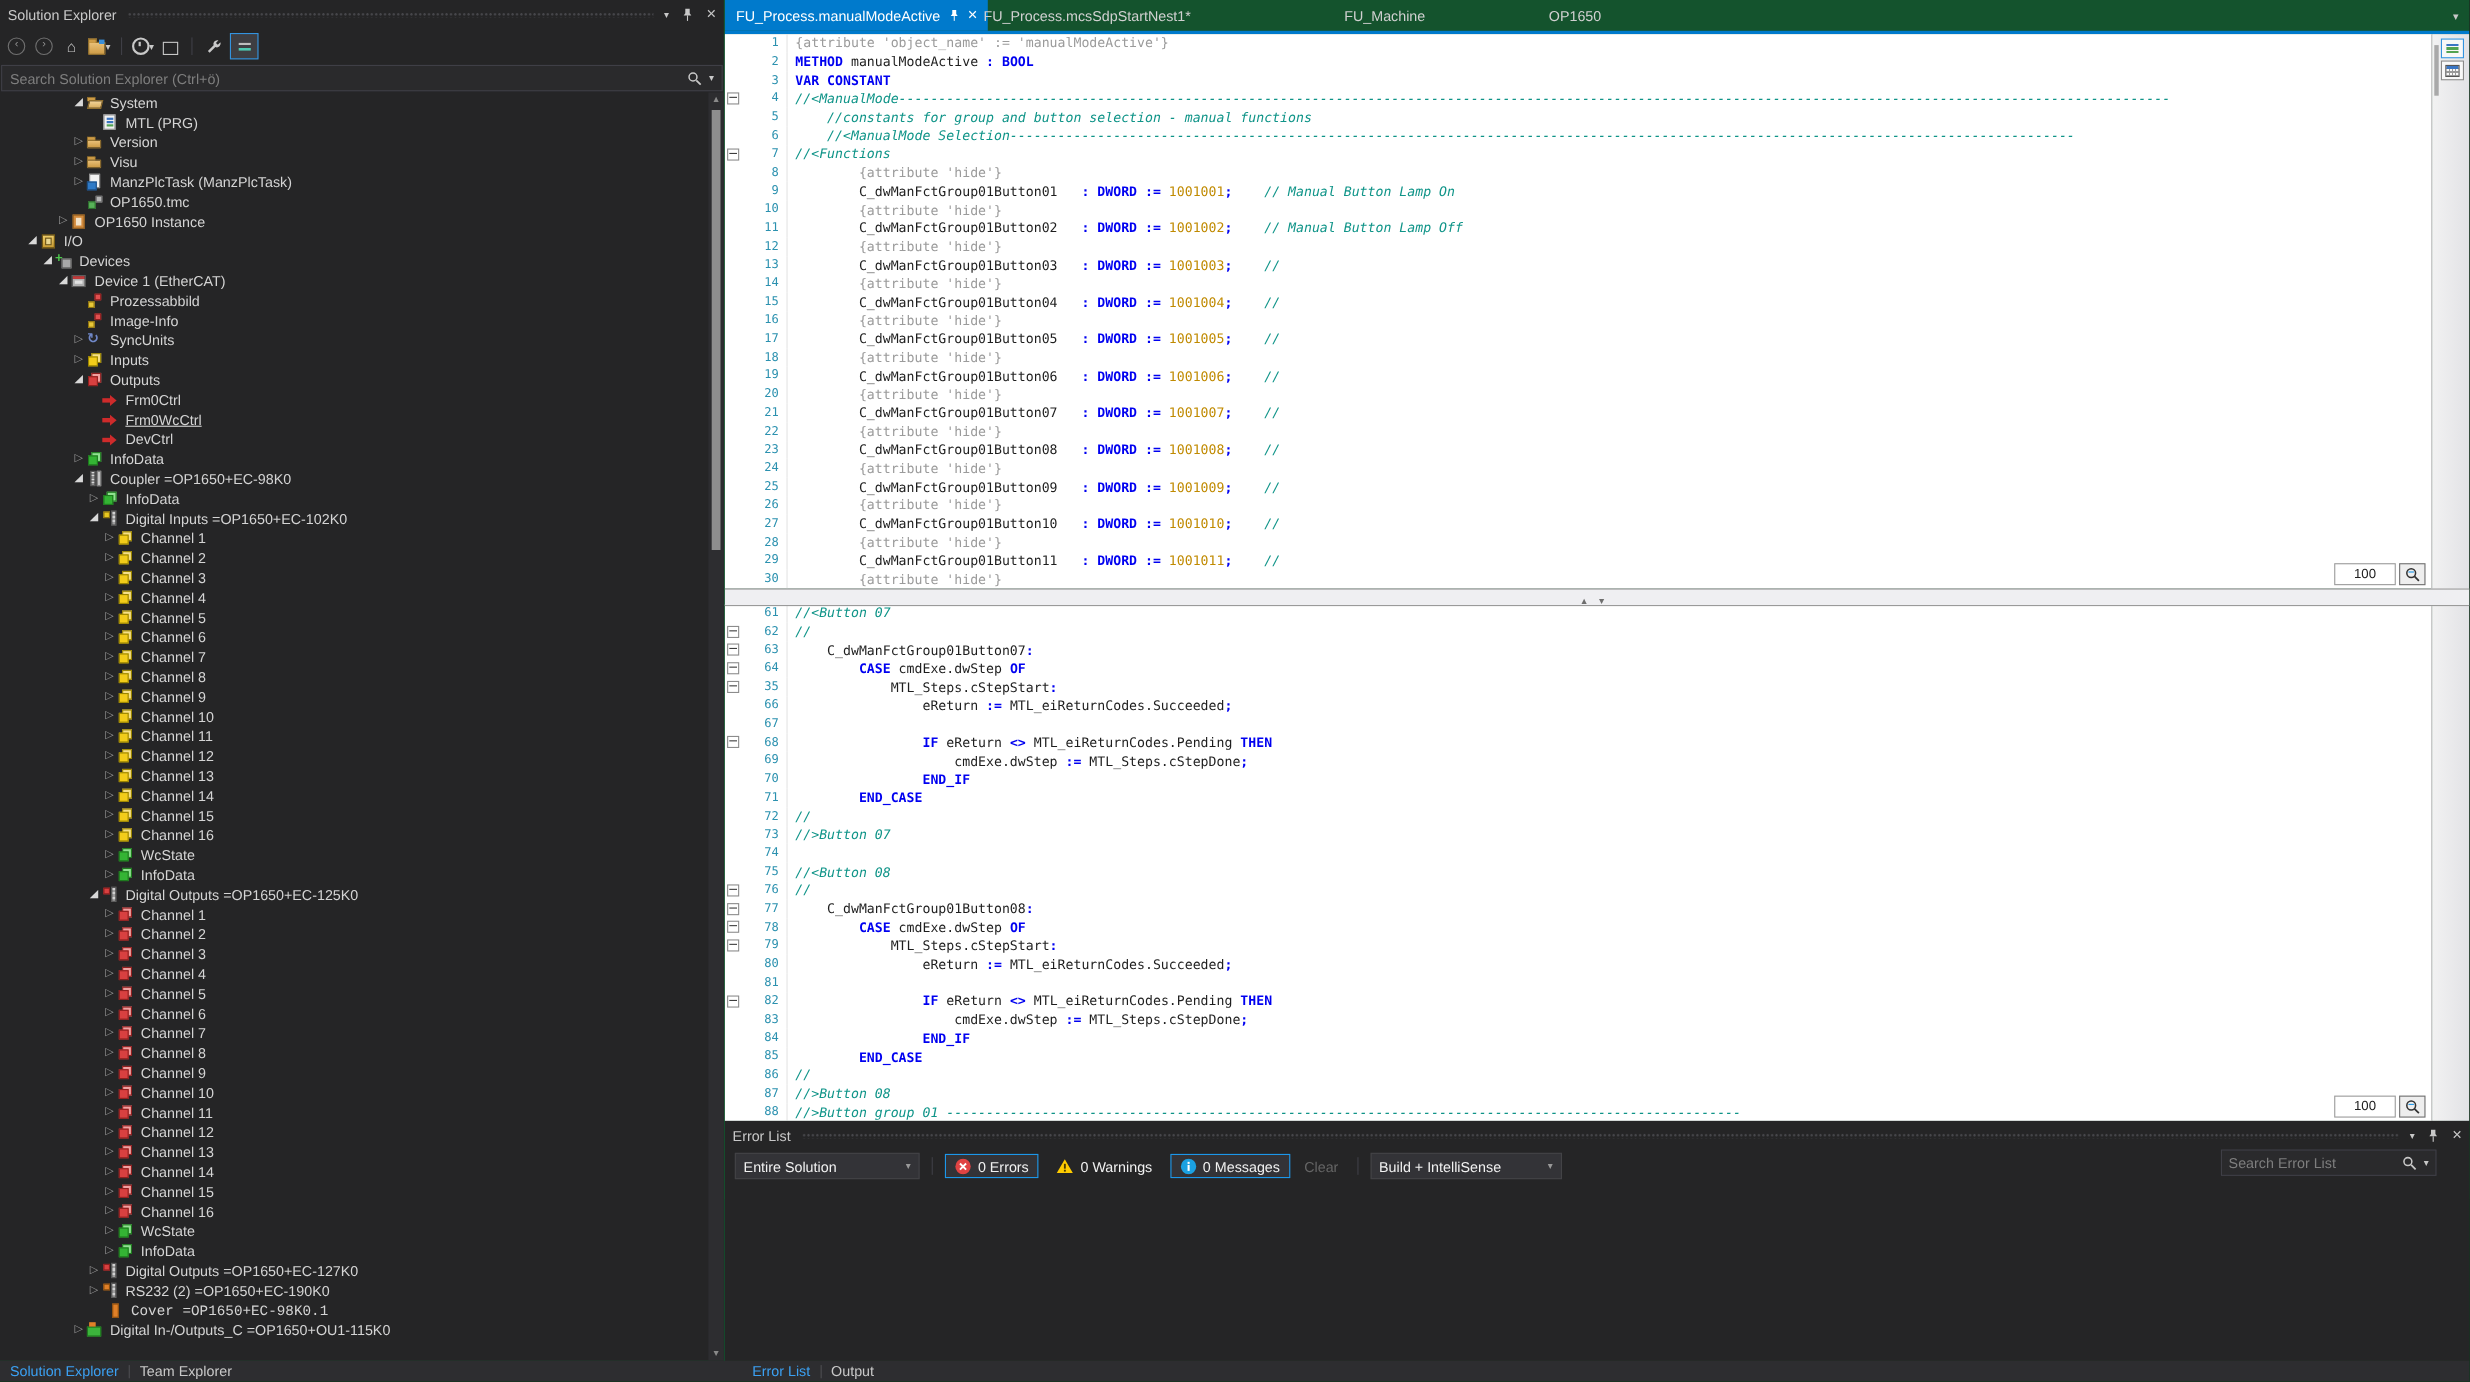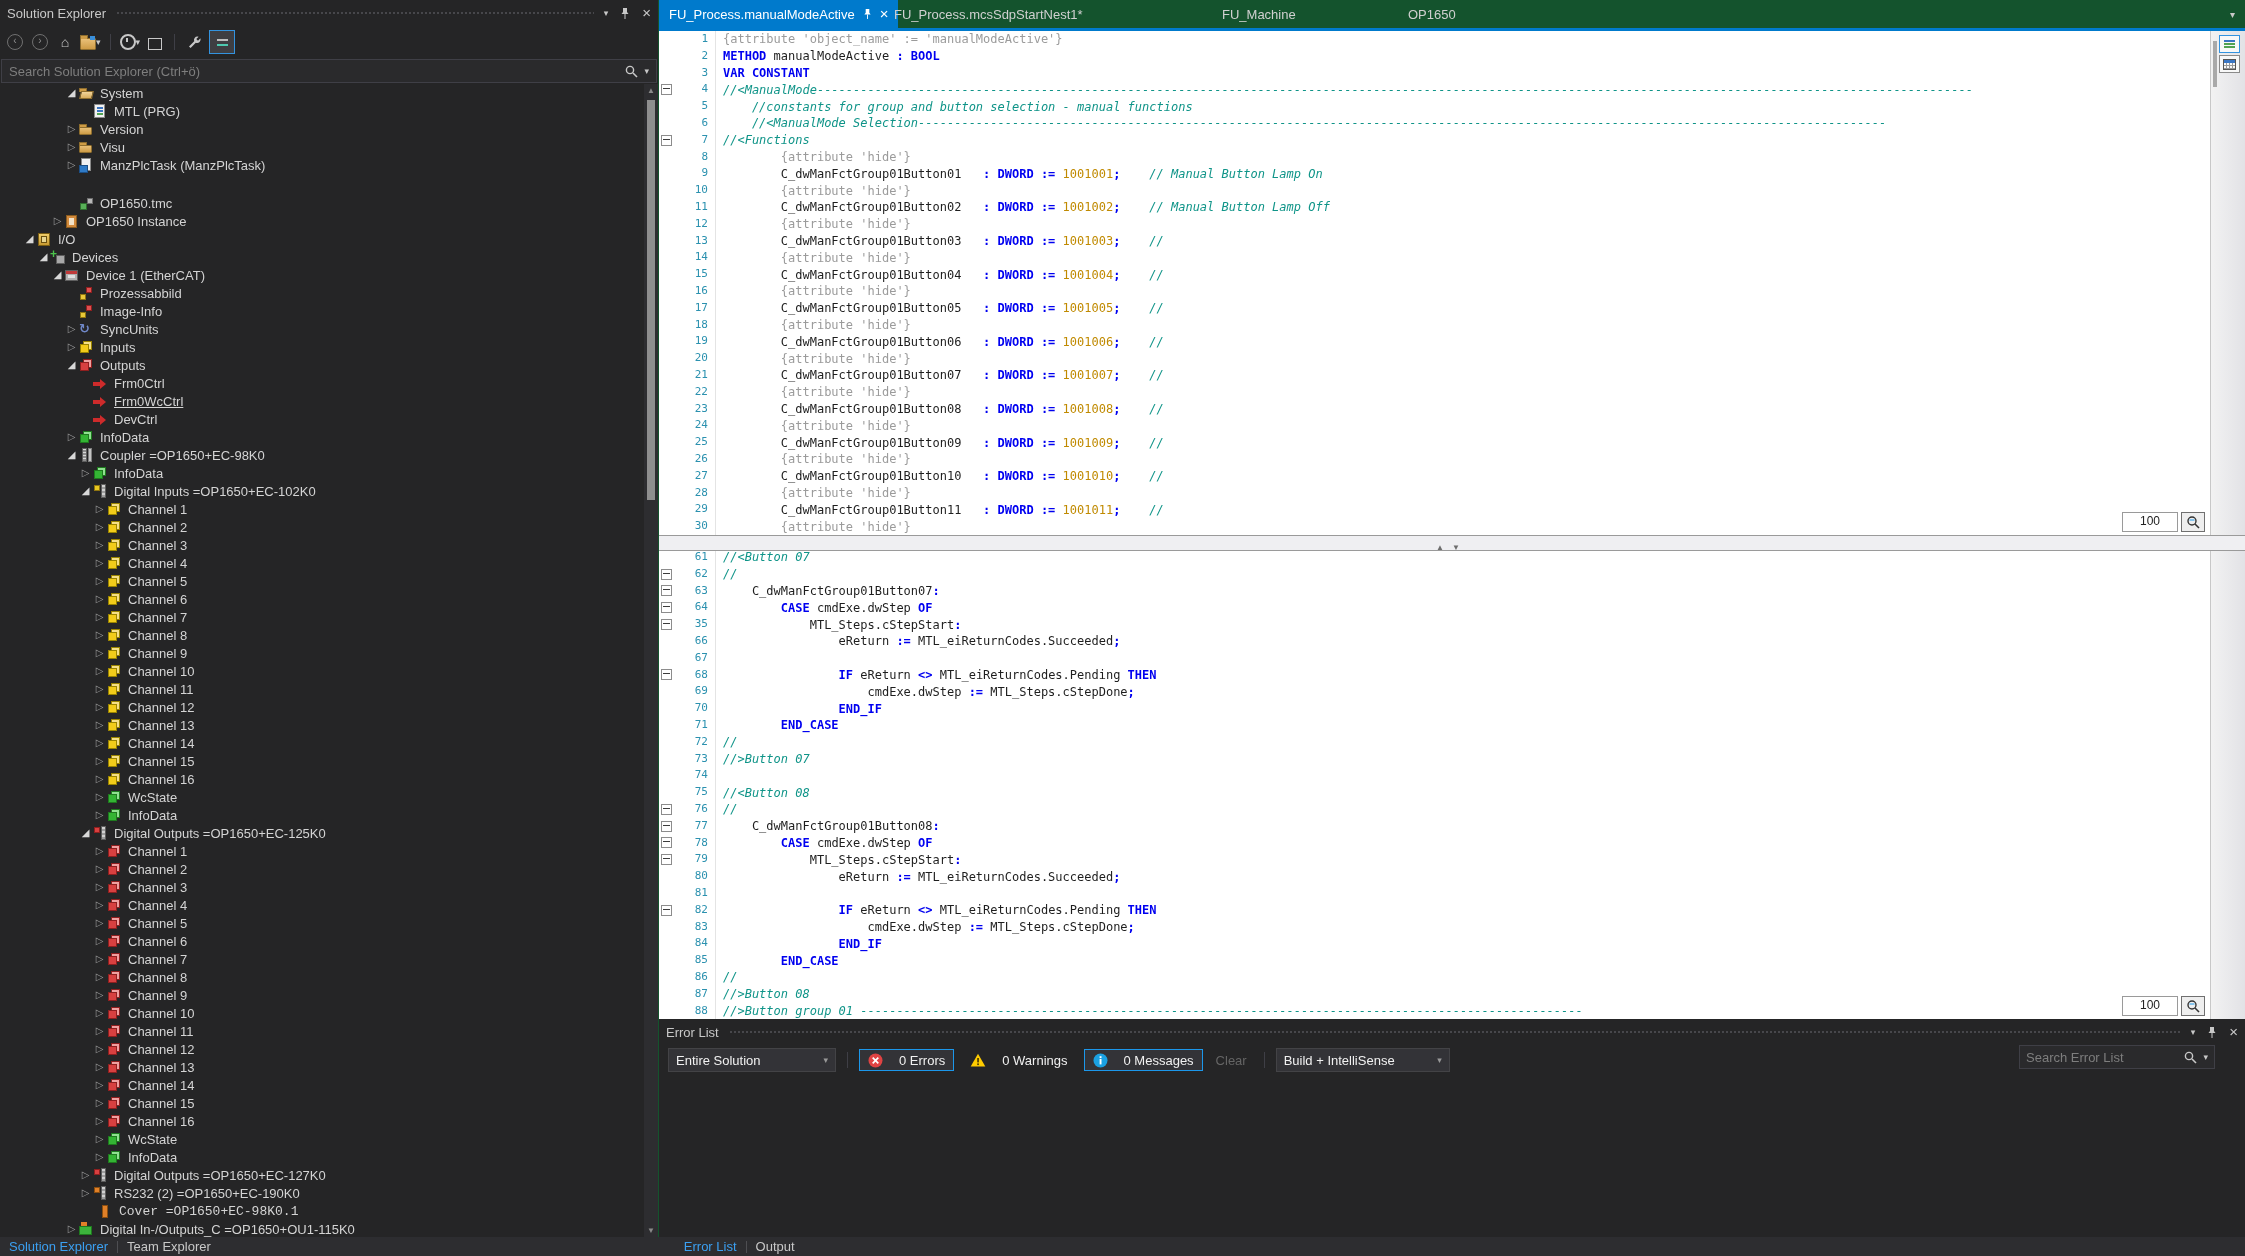--- a/index.html
+++ b/index.html
@@ -106,21 +106,21 @@
   .rb1i{width:11px;height:9px;background:linear-gradient(180deg,#3a76c4 0 2px,transparent 2px 3px,#52a352 3px 5px,transparent 5px 6px,#52a352 6px 8px,transparent 8px)}
   .rb2i{width:11px;height:9px;border:1px solid #555;background-image:linear-gradient(#3a76c4 0 3px,transparent 3px),repeating-linear-gradient(90deg,transparent 0 2px,#999 2px 3px),repeating-linear-gradient(transparent 0 2px,#999 2px 3px)}
   .zctl{position:absolute;right:40px;display:flex;gap:3px;z-index:5;align-items:center}
   .zval{width:54px;height:18px;background:#fff;border:1px solid #9a9a9a;font-size:12px;color:#222;text-align:center;line-height:17px}
   .zbtn{width:22px;height:18px;background:#eee;border:1px solid #707070;display:flex;align-items:center;justify-content:center}
   
   #errl{position:absolute;left:659px;top:1019px;width:1586px;height:218px;background:#252526;color:#ccc}
   .eltb{display:flex;align-items:center;height:30px;padding:0 9px;gap:7px}
   .elsel{background:#333337;border:1px solid #434346;color:#f1f1f1;font-size:13px;height:22px;padding:0 7px;display:flex;align-items:center;gap:8px}
   .elsel .caret{margin-left:auto;color:#999}
-  .elbtn{height:22px;display:flex;align-items:center;gap:16px;padding:0 8px;color:#f1f1f1;font-size:13px;background:transparent;border:1px solid transparent}
+  .elbtn{height:22px;display:flex;align-items:center;gap:6px;padding:0 8px;color:#f1f1f1;font-size:13px;background:transparent;border:1px solid transparent}
   .elbtn.sel{border:1px solid #1c97ea;background:#333337}
   .clearlbl{color:#656565;font-size:13px;padding:0 6px}
   .elsearch{position:absolute;right:30px;top:26px;width:182px;height:22px;background:#2a2a2c;border:1px solid #3f3f46;display:flex;align-items:center;padding:0 6px;font-size:13px;color:#7e7e7e;gap:6px}
   .elsearch .ph{flex:1}
   .elhead{position:relative;height:19px;border-bottom:1px solid #3f3f46;font-size:13px;color:#e0e0e0}
   .elhead .hsep{position:absolute;top:2px;bottom:2px;width:1px;background:#3f3f46}
   .elhead .hlbl{position:absolute;top:1px}
   .docglyph{position:absolute;left:44px;top:4px;width:8px;height:11px;border:1px solid #a0a0a0;background:linear-gradient(transparent 2px,#a0a0a0 2px 3px,transparent 3px 5px,#a0a0a0 5px 6px,transparent 6px)}
   .elbody{position:absolute;left:0;right:0;top:71px;bottom:0;background:#252526}
   
@@ -213,21 +213,21 @@
         <div class="trow" style="padding-left: 65px;">
           <span class="arw">▷</span>
           <span class="ic ic-folder"></span>
           <span class="tlabel">Visu</span>
         </div>
         <div class="trow" style="padding-left: 65px;">
           <span class="arw">▷</span>
           <span class="ic ic-task"></span>
           <span class="tlabel">ManzPlcTask (ManzPlcTask)</span>
         </div>
-        <div class="trow" style="padding-left: 65px; margin-top: 20px;">
+        <div class="trow" style="padding-left: 65px;">
           <span class="arw"></span>
           <span class="ic ic-tmc"></span>
           <span class="tlabel">OP1650.tmc</span>
         </div>
         <div class="trow" style="padding-left: 51px;">
           <span class="arw">▷</span>
           <span class="ic ic-instance"></span>
           <span class="tlabel">OP1650 Instance</span>
         </div>
         <div class="trow" style="padding-left: 23px;">

